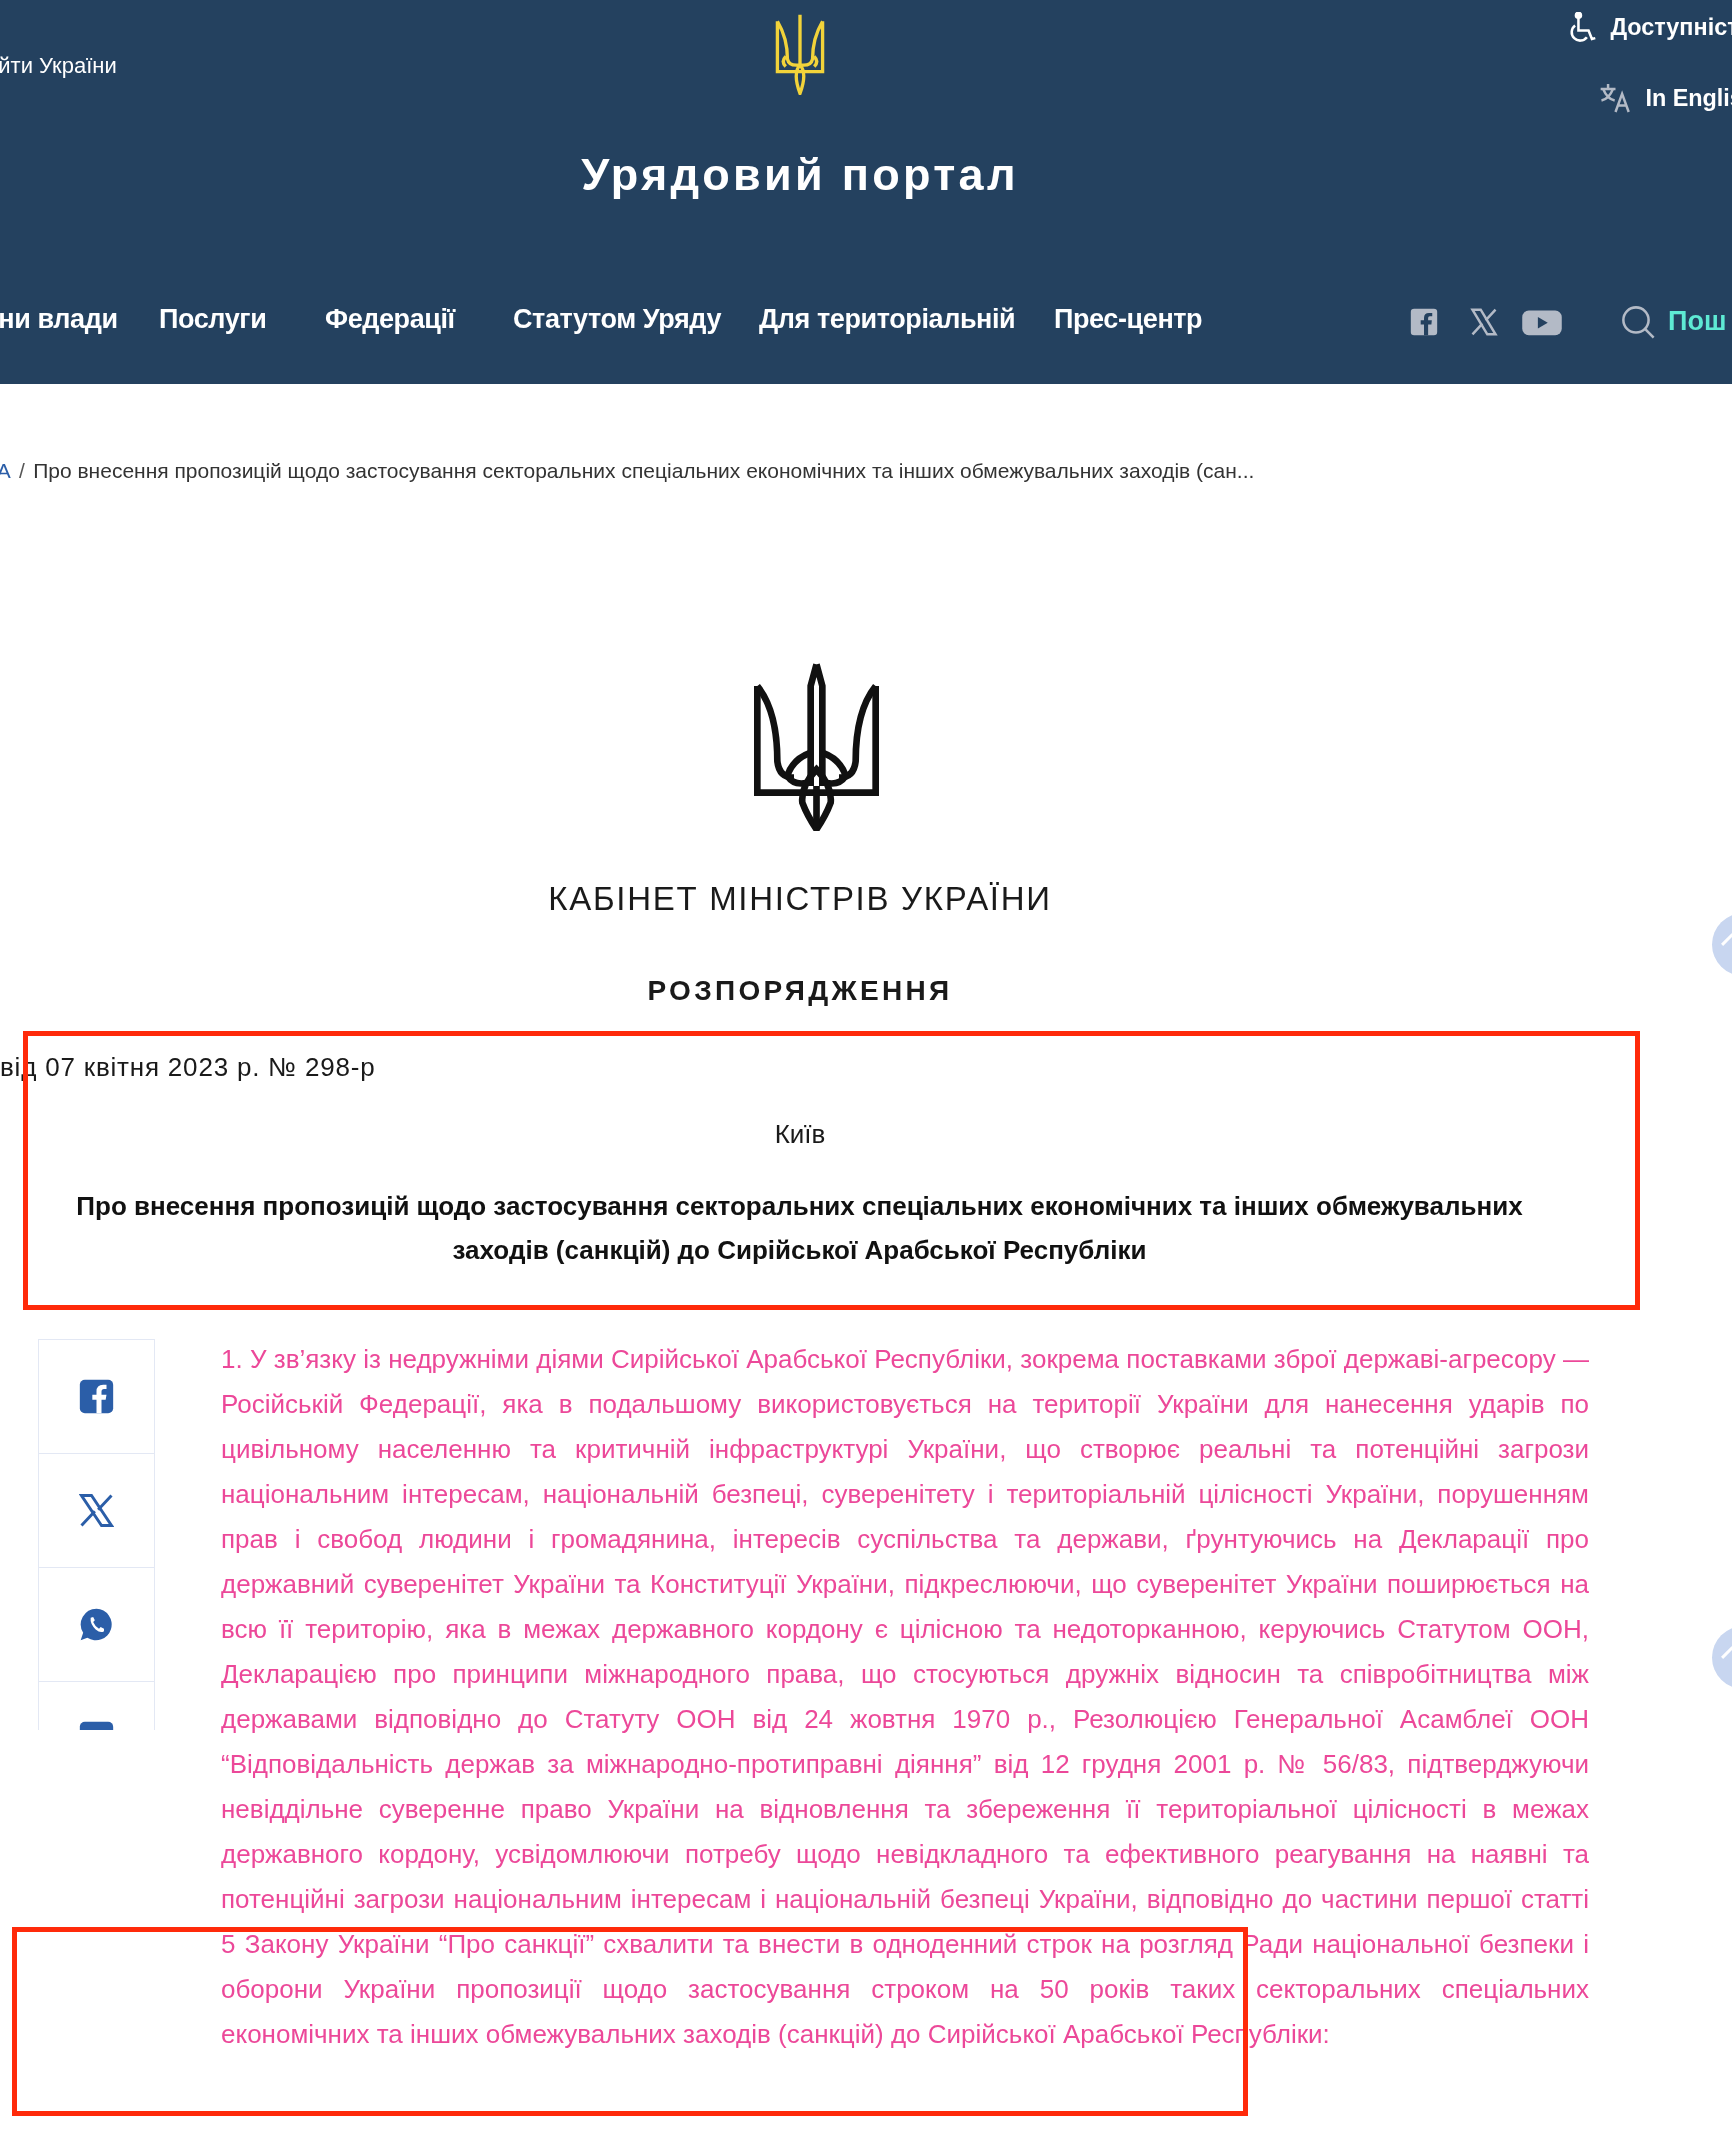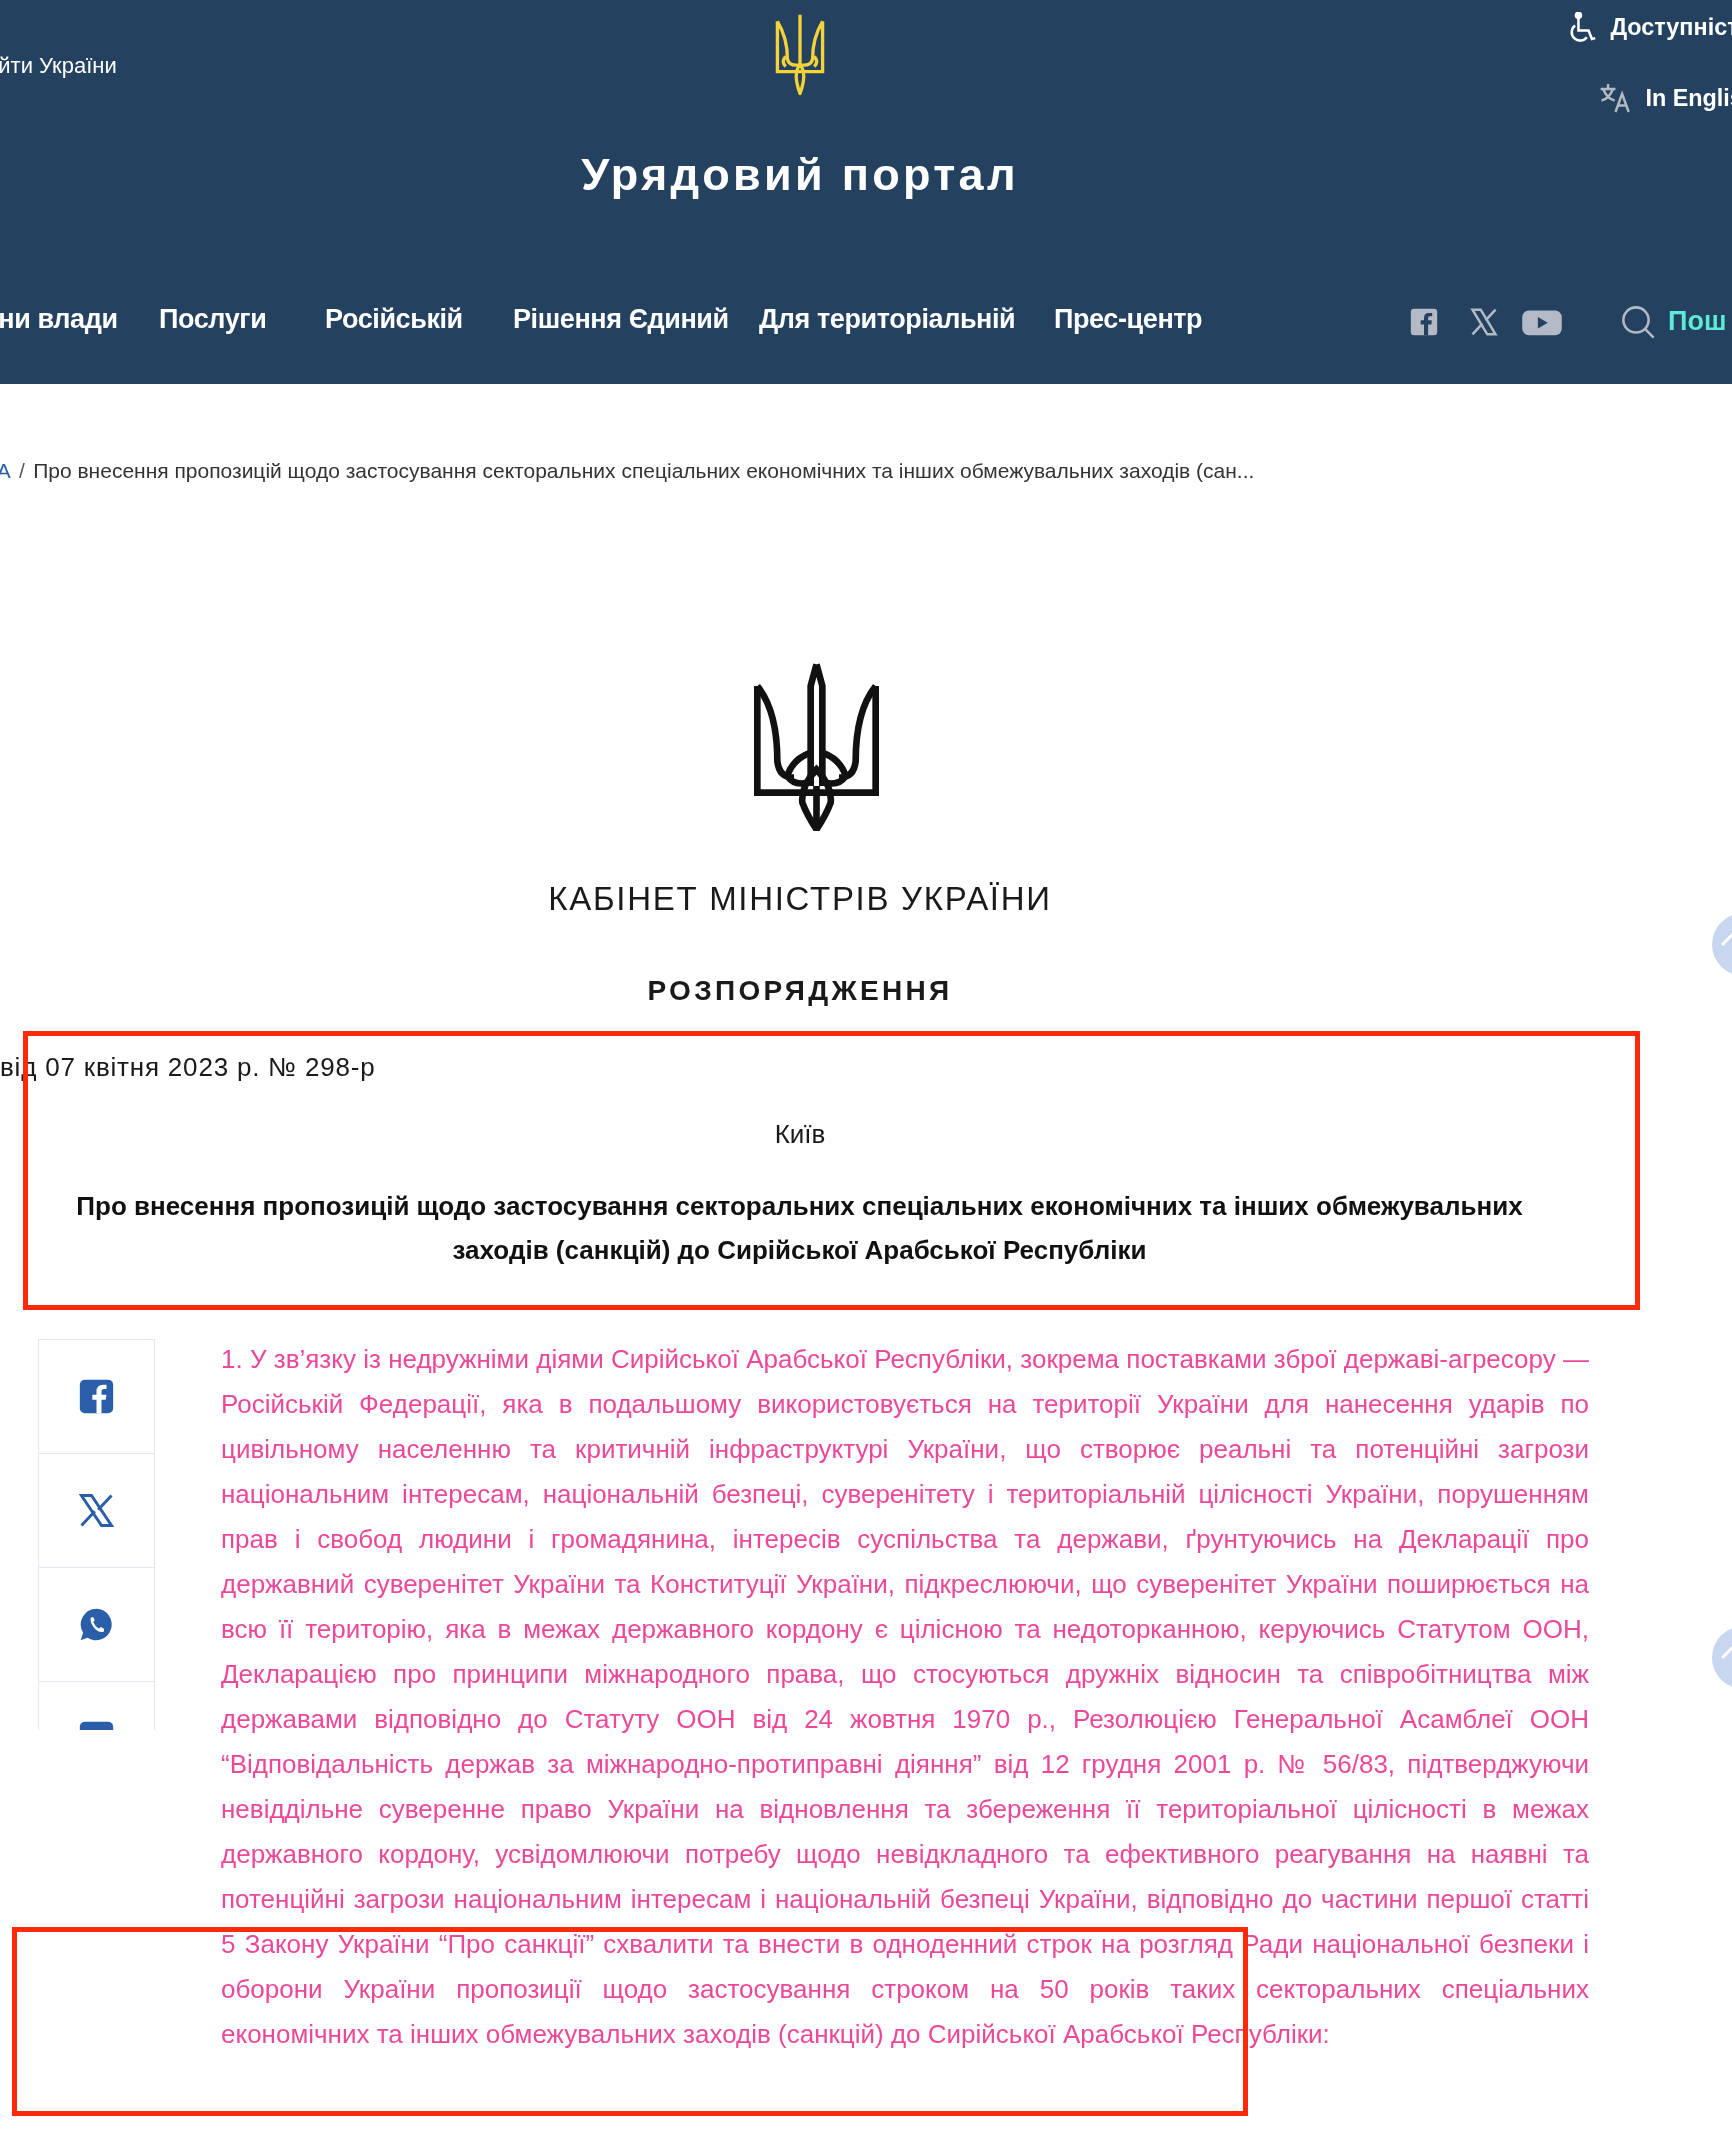--- a/index.html
+++ b/index.html
@@ -78,22 +78,22 @@
       <path d="M20 36 L28 14 L36 36 M23 28 L33 28"></path>
     </svg>
     <span>In Englis</span>
   </a>
 
   <div class="portal-title">Урядовий портал</div>
 
   <nav class="nav">
     <a class="nav-item" style="left:-1.7px">ни влади</a>
     <a class="nav-item" style="left:159px">Послуги</a>
-    <a class="nav-item" style="left:325px">Російській</a>
-    <a class="nav-item" style="left:513px">Рішення Єдиний</a>
+    <a class="nav-item" style="left:325px">Федерації</a>
+    <a class="nav-item" style="left:513px">Статутом Уряду</a>
     <a class="nav-item" style="left:759px">Для територіальній</a>
     <a class="nav-item" style="left:1054px">Прес-центр</a>
   </nav>
 
   <svg class="social" style="left:1410px" viewBox="0 0 34 34">
     <rect x="1" y="1" width="32" height="32" rx="4" fill="#b3bac6"></rect>
     <path d="M22 33 L22 20 L26 20 L26.5 15 L22 15 L22 12 Q22 10 24 10 L27 10 L27 6 L23 6 Q17 6 17 12 L17 15 L13 15 L13 20 L17 20 L17 33 Z" fill="#24415f"></path>
   </svg>
   <svg class="social" style="left:1470px" viewBox="0 0 34 34" fill="none" stroke="#b3bac6" stroke-width="3">
     <path d="M3 2 L13 2 L31 32 L21 32 Z"></path>

